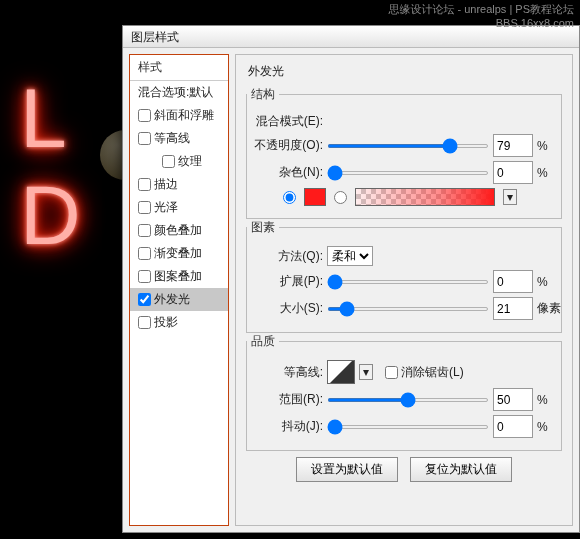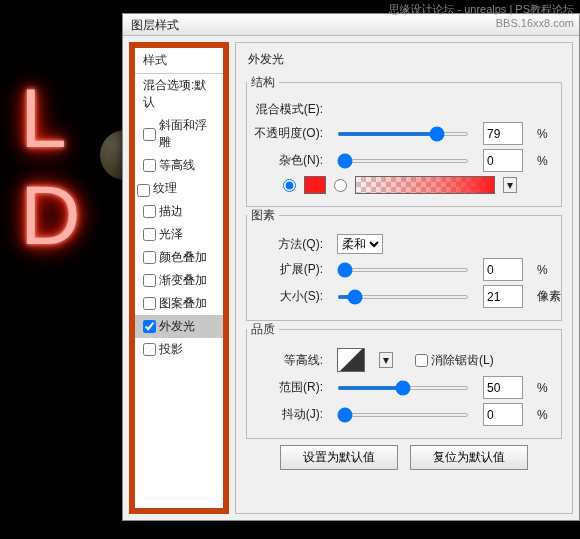--- a/index.html
+++ b/index.html
@@ -28,39 +28,39 @@
     0 0 28px #ff0000;
   line-height: 1.15;
 }
 .knob {
   position: absolute; left: 100px; top: 130px;
   width: 50px; height: 50px; border-radius: 50%;
   background: radial-gradient(circle at 35% 30%, #f5e8c0, #9a8855 70%, #403820);
   opacity: 0.4;
 }
 .dialog {
-  position: absolute; left: 122px; top: 13px;
+  position: absolute; left: 122px; top: 25px;
   width: 458px; height: 508px;
   background: #f0f0f0;
   border: 1px solid #888;
   box-shadow: -2px 2px 12px rgba(0,0,0,0.6);
   display: flex; flex-direction: column;
 }
 .titlebar {
   height: 22px; line-height: 22px;
   background: linear-gradient(#fff, #e4e4e4);
   border-bottom: 1px solid #bbb;
   padding-left: 8px;
   font-size: 12px;
   color: #222;
 }
 .body { flex: 1; display: flex; padding: 6px; gap: 6px; }
 .sidebar {
   width: 100px;
-  border: 6px solid #c2410c;
+  border: 1px solid #c2410c;
   background: #fff;
   display: flex; flex-direction: column;
 }
 .side-head {
   padding: 4px 8px;
   border-bottom: 1px solid #ccc;
   color: #333;
 }
 .side-item {
   padding: 3px 6px 3px 8px;
@@ -77,21 +77,21 @@
   padding: 6px 10px;
 }
 fieldset {
   border: 1px solid #bbb;
   margin-bottom: 0;
   padding: 6px 0 8px;
 }
 legend { padding: 0 4px; color: #333; }
 .row {
   display: flex; align-items: center;
-  margin: 4px 0; gap: 14px;
+  margin: 4px 0; gap: 4px;
   font-size: 12px; color: #222;
 }
 .row label.lab { width: 76px; text-align: right; }
 .row input[type=range] {
   flex: 1; height: 4px;
 }
 .row input[type=text] {
   width: 40px; height: 23px;
   border: 1px solid #999; background: #fff;
   padding: 0 3px; font-size: 12px; text-align: left;
@@ -113,21 +113,21 @@
     repeating-conic-gradient(#ccc 0 25%, #fff 0 50%) 0 0/10px 10px;
   display: inline-block;
 }
 .contour {
   width: 28px; height: 24px; border: 1px solid #666;
   background: linear-gradient(135deg, #fff 0 48%, #333 52% 100%);
   display: inline-block; vertical-align: middle;
 }
 .btnrow { display: flex; gap: 12px; justify-content: center; margin-top: 6px; }
 .btn {
-  padding: 3px 22px;
+  padding: 3px 14px;
   border: 1px solid #8a8a8a;
   background: linear-gradient(#fdfdfd, #e3e3e3);
   cursor: pointer;
   font-size: 12px;
 }
 .panel-title { margin: 2px 0 6px 2px; color: #222; }
 </style>
 </head>
 <body>
 
@@ -150,21 +150,21 @@
       </div>
       <div id="side-items">
           <div class="side-item">
             <input type="checkbox" style="">
             <span>斜面和浮雕</span>
           </div>
           <div class="side-item" style="">
             <input type="checkbox" style="">
             <span>等高线</span>
           </div>
-          <div class="side-item" style="padding-left: 2px; align-items: flex-end;">
+          <div class="side-item" style="padding-left: 32px;">
             <input type="checkbox" style="">
             <span>纹理</span>
           </div>
           <div class="side-item">
             <input type="checkbox" style="">
             <span>描边</span>
           </div>
           <div class="side-item">
             <input type="checkbox" style="">
             <span>光泽</span>

